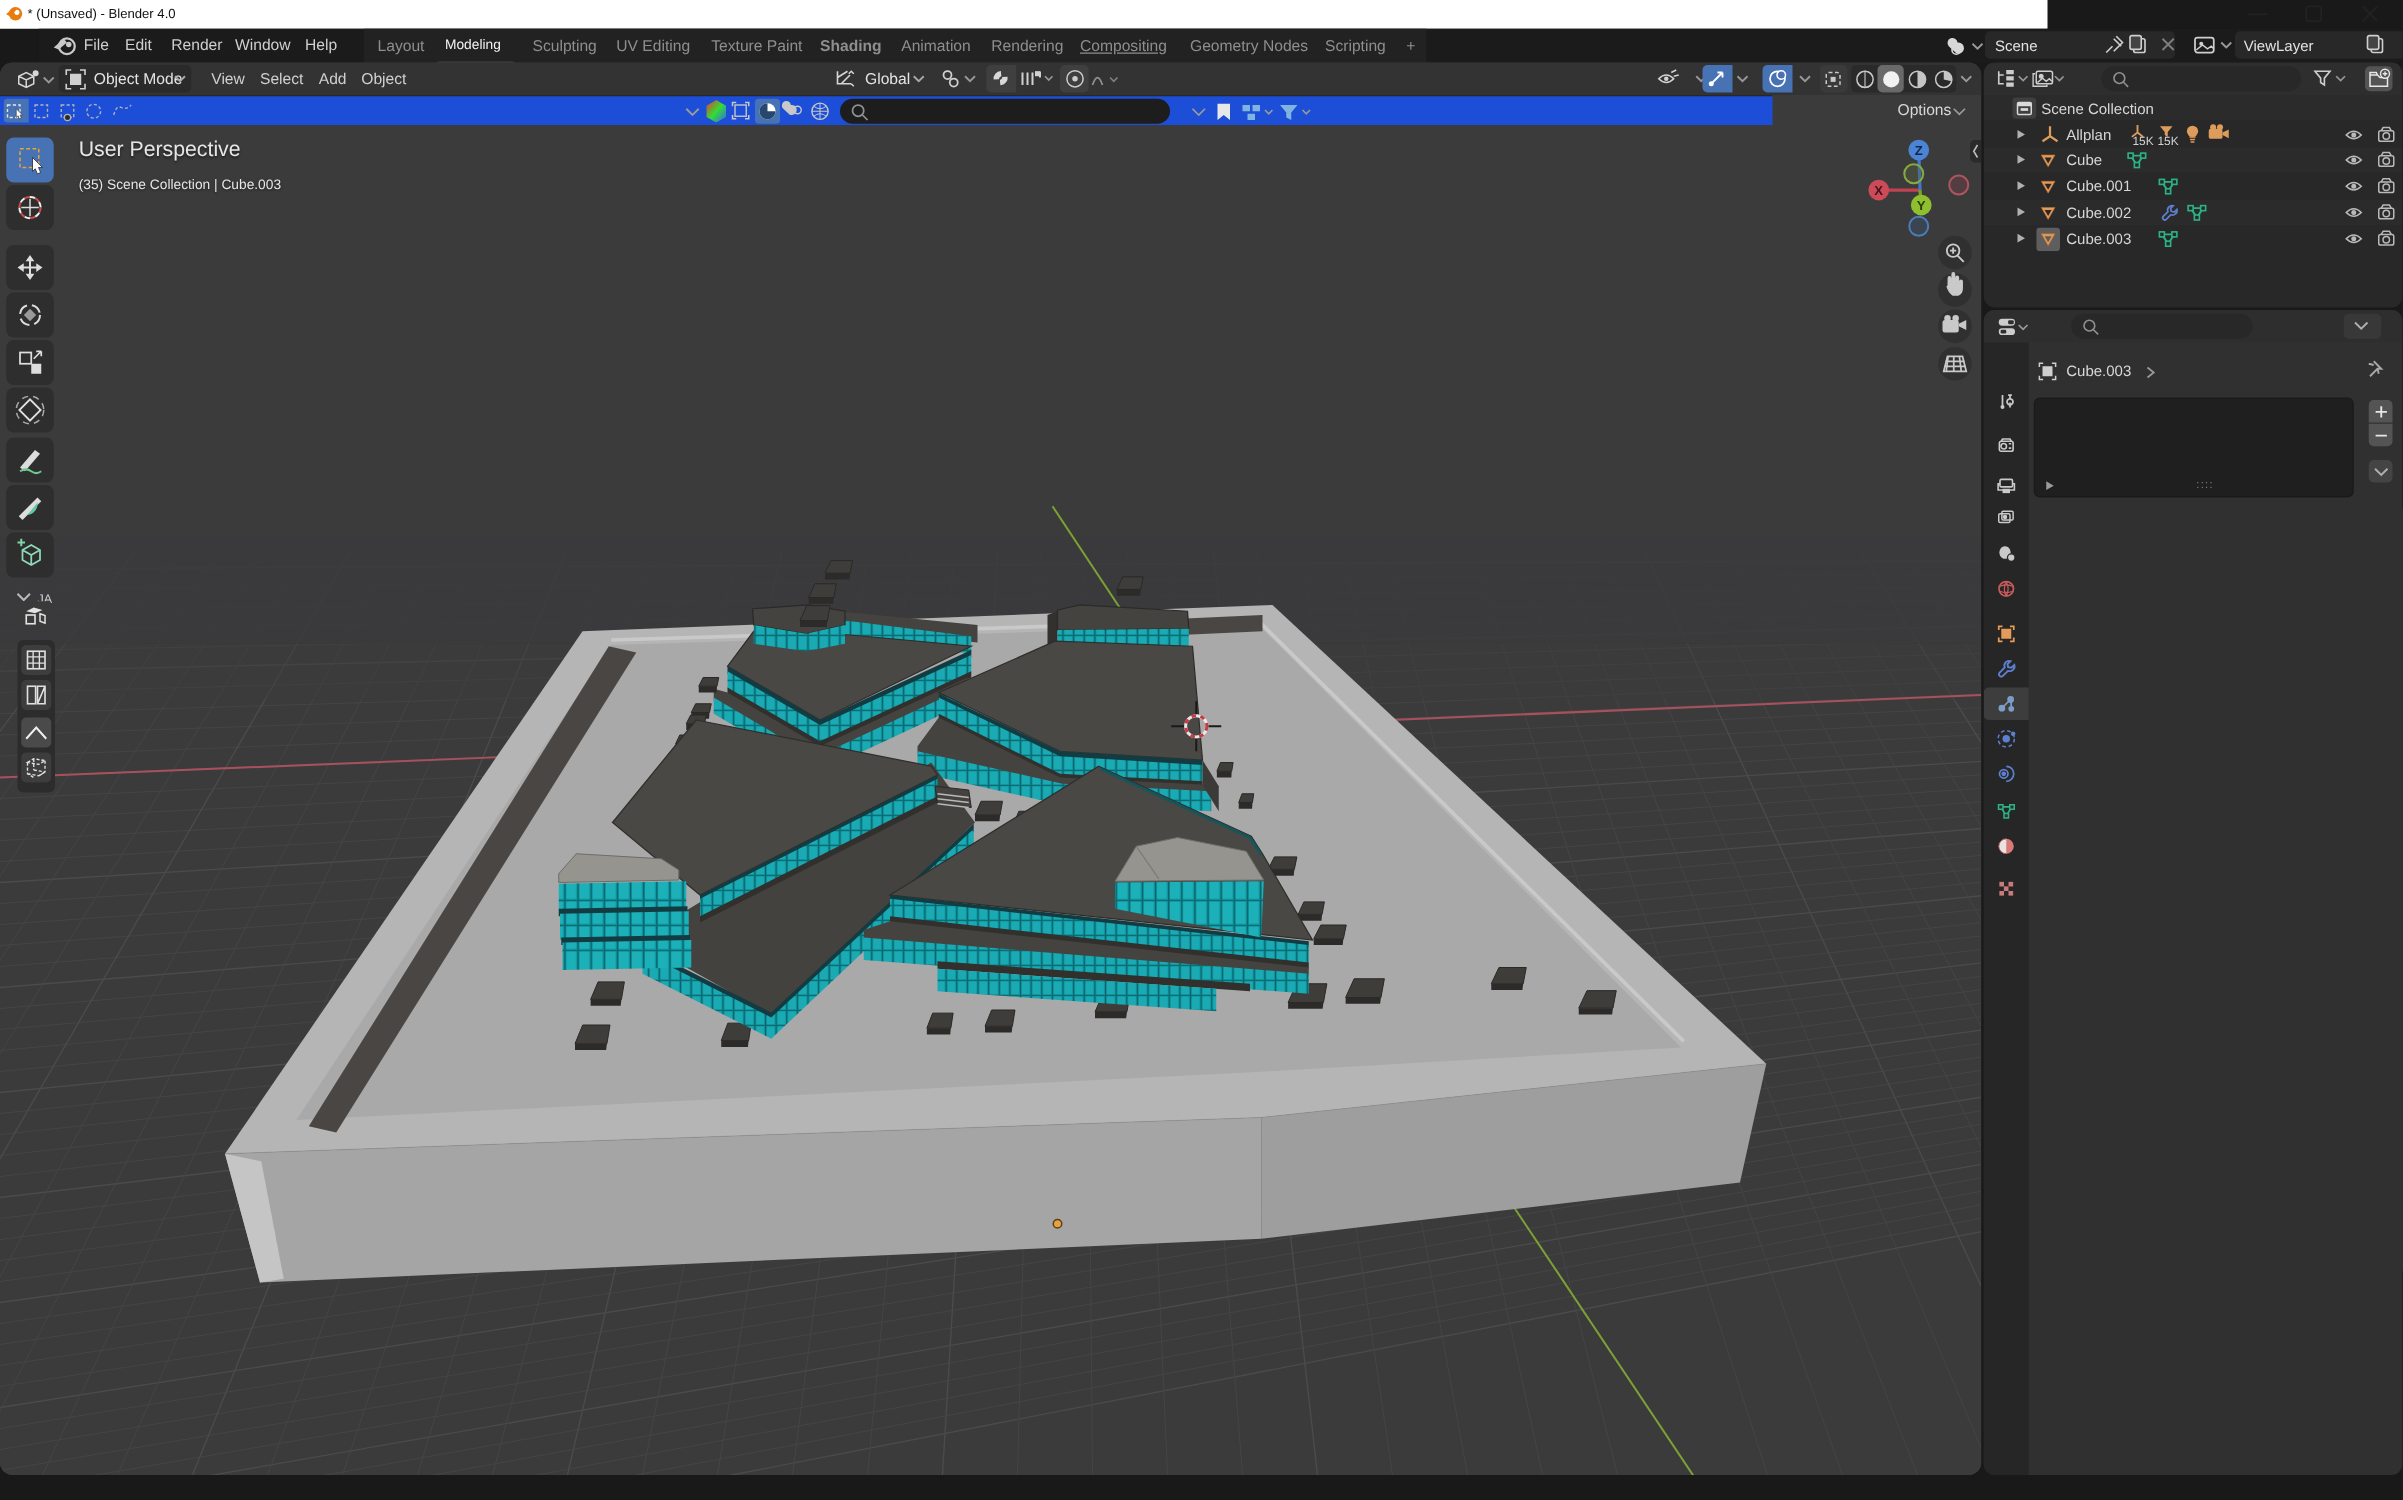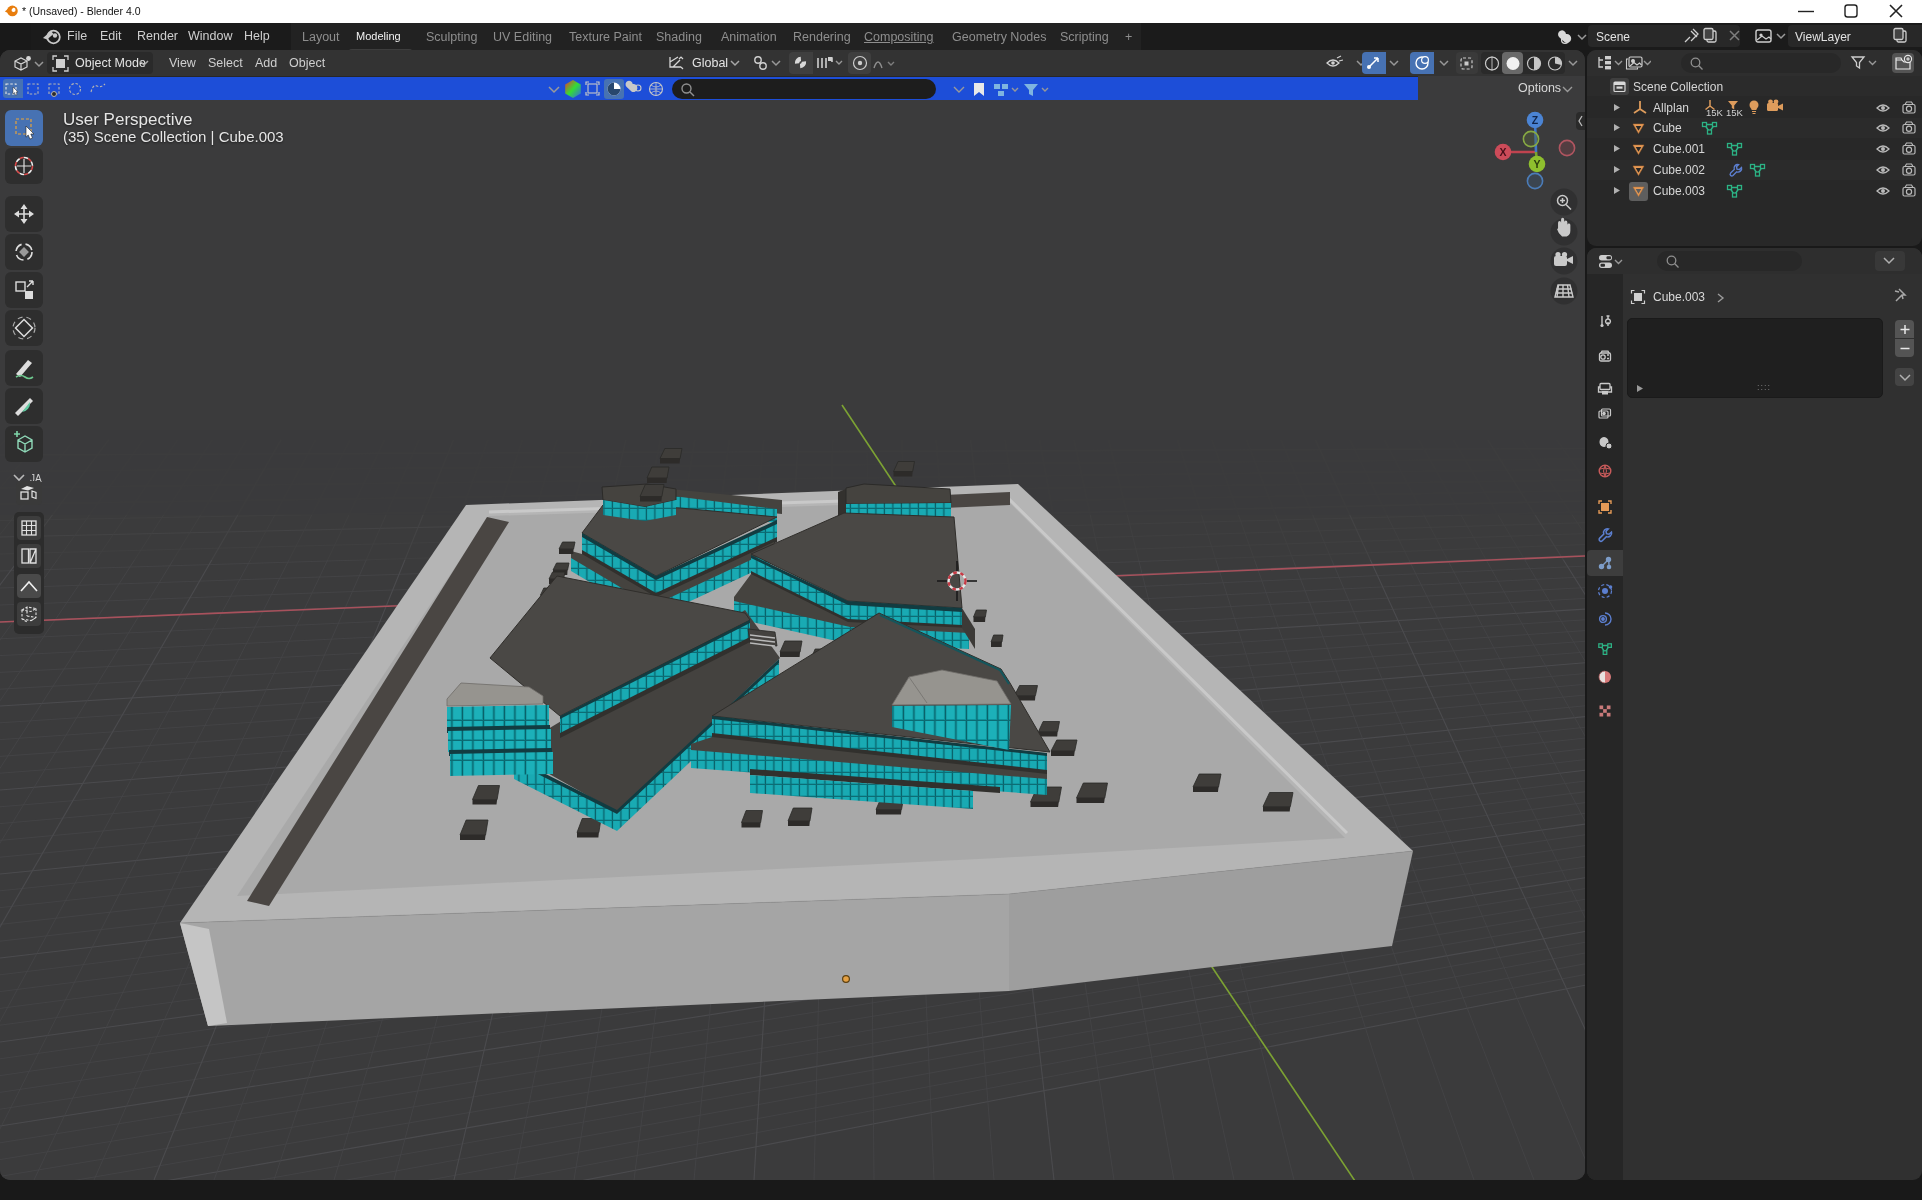--- a/index.html
+++ b/index.html
@@ -1,18 +1,18 @@
 <!DOCTYPE html>
 <html><head><meta charset="utf-8"><title>b</title><style>
 *{margin:0;padding:0;box-sizing:border-box;}
 html,body{width:1922px;height:1200px;overflow:hidden;background:#191919;
   font-family:"Liberation Sans",sans-serif;-webkit-font-smoothing:antialiased;}
 .abs{position:absolute;}
 #root{position:relative;width:1922px;height:1200px;background:#191919;}
-#titlebar{left:0;top:0;width:1922px;height:23px;background:#ffffff;color:#1b1b1b;}
+#titlebar{left:0;top:0;width:1638px;height:23px;background:#ffffff;color:#1b1b1b;}
 #titletext{left:22px;top:5px;font-size:10.5px;color:#111;}
 #topbar{left:0;top:23px;width:1922px;height:27px;background:#1b1b1b;margin-left:31px;}
 .menu{font-size:12.5px;color:#cfcfcf;top:6px;}
 .tabtxt{font-size:12.5px;color:#8e8e8e;top:7px;}
 #acttab{left:316px;top:26px;width:67px;height:24px;background:#3d3d3d;border-radius:5px 5px 0 0;}
 #acttabtxt{left:325px;top:7px;font-size:11px;color:#f2f2f2;font-weight:normal;}
 .dfield{background:#282828;border-radius:4px;}
 #vpedit{left:0px;top:50px;width:1585px;height:1130px;background:#3b3b3c;border-radius:10px;overflow:hidden;}
 #vprow2{left:0;top:0;width:1585px;height:26px;background:#333333;}
 #vprow3{left:0;top:26px;width:1418px;height:24px;background:#1d4ed8;border-top:1px solid #272727;}
@@ -55,21 +55,21 @@
       <div class="abs menu" style="left:106px;">Render</div>
       <div class="abs menu" style="left:157px;">Window</div>
       <div class="abs menu" style="left:213px;">Help</div>
  <div class="abs" style="left:260px;top:0;width:850px;height:27px;background:#222222"></div>
  <div class="abs" id="acttab"></div>
  <div class="abs" id="acttabtxt">Modeling</div>
  <div class="abs tabtxt" style="left:271px;">Layout</div>
       <div class="abs tabtxt" style="left:395px;">Sculpting</div>
       <div class="abs tabtxt" style="left:462px;">UV Editing</div>
       <div class="abs tabtxt" style="left:538px;">Texture Paint</div>
-      <div class="abs tabtxt" style="left:625px;">Shading</div>
+      <div class="abs tabtxt" style="left:625px;font-weight:bold;">Shading</div>
       <div class="abs tabtxt" style="left:690px;">Animation</div>
       <div class="abs tabtxt" style="left:762px;">Rendering</div>
       <div class="abs tabtxt" style="left:833px;text-decoration:underline;">Compositing</div>
       <div class="abs tabtxt" style="left:921px;">Geometry Nodes</div>
       <div class="abs tabtxt" style="left:1029px;">Scripting</div>
       <div class="abs tabtxt" style="left:1094px;">+</div>
  <svg class="abs" style="left:1522px;top:4px" width="36" height="20" viewBox="0 0 36 20">
    <path d="M8,14 a4,4 0 1,1 7,-3 a4.5,4.5 0 1,1 -1,8.6 Z" fill="#d8d8d8" transform="translate(-2,-4)"></path>
    <circle cx="12" cy="13" r="3.4" fill="none" stroke="#d8d8d8" stroke-width="1.3"></circle>
    <path d="M25,8 l4,4 l4,-4" stroke="#9a9a9a" stroke-width="1.5" fill="none"></path>
@@ -625,21 +625,21 @@
   <path d="M9,109 l3,-12 l12,0 l3,12 Z"></path>
           <path d="M12.5,97 l-1.5,12 M17,97 l0,12 M21.5,97 l1.5,12 M10.5,101 l15,0 M9.7,105 l16.6,0"></path>
  </g>
 </svg>
 <div class="abs" style="left:1576px;top:62px;width:9px;height:18px;background:#2a2a2a;border-radius:4px 0 0 4px"></div>
 <svg class="abs" style="left:1576px;top:62px" width="9" height="18">
         <path d="M6,4 l-3,5 l3,5" stroke="#bbb" stroke-width="1.3" fill="none"></path>
       </svg>
 
 <div class="abs" style="left:63px;top:60px;font-size:17px;color:#e6e6e6;text-shadow:0 1px 2px rgba(0,0,0,0.5)">User Perspective</div>
-<div class="abs" style="left:63px;top:78px;font-size:15px;color:#e6e6e6;text-shadow:0 1px 2px rgba(0,0,0,0.5)">(35) Scene Collection | Cube.003</div>
+<div class="abs" style="left:63px;top:92px;font-size:11px;color:#e6e6e6;text-shadow:0 1px 2px rgba(0,0,0,0.5)">(35) Scene Collection | Cube.003</div>
 <div class="abs" style="left:1517px;top:80px;font-size:12.5px;color:#d8d8d8"></div>
 </div>
     <div class="abs" id="outliner">
 <div class="abs" id="outlhead">
 <svg class="abs" style="left:8px;top:3px" width="56" height="20" viewBox="0 0 56 20">
  <g stroke="#cdcdcd" stroke-width="1.3" fill="none">
   <path d="M4,4 l0,10 l4,0 M4,7 l4,0"></path>
             <rect x="10" y="3" width="6" height="3.4" fill="#cdcdcd" stroke="none"></rect>
   <rect x="10" y="8" width="6" height="3.4" fill="#cdcdcd" stroke="none"></rect>
             <rect x="10" y="13" width="6" height="3.4" fill="#cdcdcd" stroke="none"></rect>

